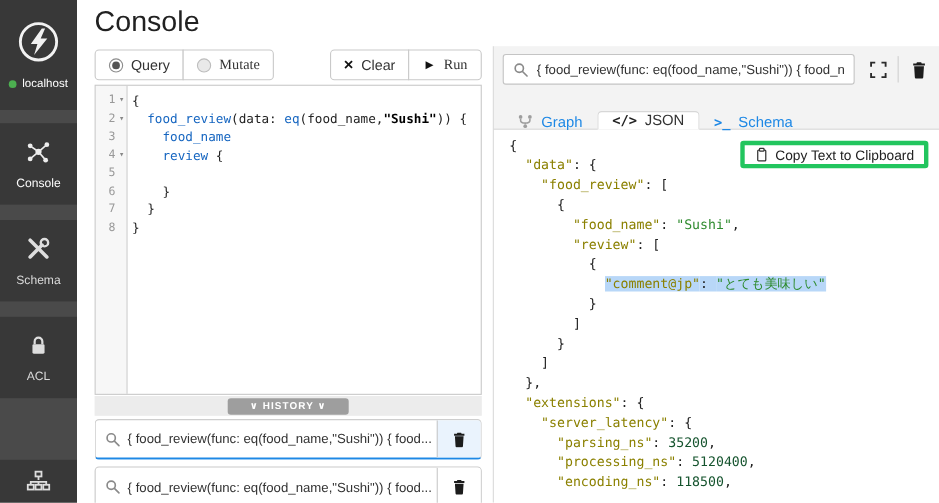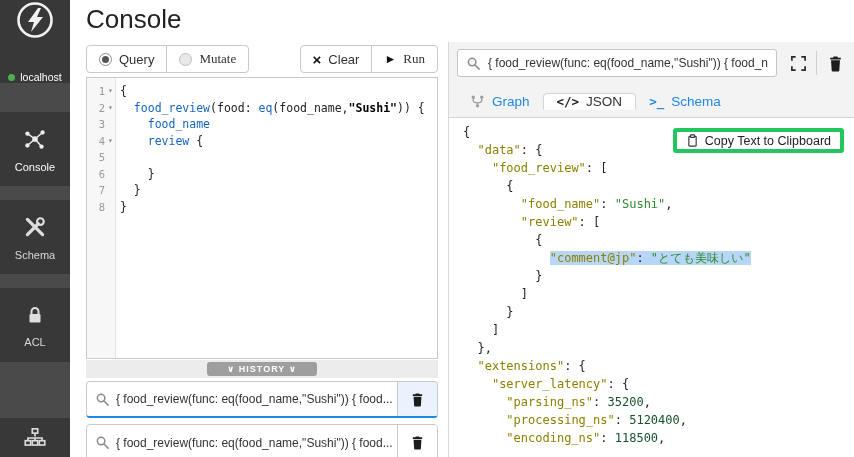--- a/index.html
+++ b/index.html
@@ -9,21 +9,21 @@
     font-family:"Liberation Sans","DejaVu Sans",sans-serif;
   }
 
   
   .sidebar { position:absolute; left:0; top:0; width:70px; height:457px; background:#4a4a4a; }
   .side-block {
     position:absolute; left:0; width:70px; background:#383838;
     display:flex; flex-direction:column; align-items:center; justify-content:center; gap:5px;
     cursor:pointer;
   }
-  #blk-logo { top:0; height:83px; gap:7px;justify-content:space-between; }
+  #blk-logo { top:0; height:100px; gap:7px; }
   #blk-console { top:112px; height:74px; }
   #blk-schema { top:200px; height:74px; }
   #blk-acl { top:288px; height:74px; }
   #blk-cluster { top:418px; height:39px; justify-content:flex-start; padding-top:7px; }
   .side-label { font-size:11px; color:#d9d9d9; }
   #blk-console .side-label { color:#fbfbfb; }
   .conn-row { display:flex; align-items:center; gap:5px; }
   .conn-dot { width:7px; height:7px; border-radius:50%; background:#4caf50; }
   .conn-label { font-size:10.5px; color:#fff; }
 
@@ -104,21 +104,21 @@
   }
   .result-search-row { position:absolute; left:8px; right:6px; top:7px; height:28px; display:flex; align-items:center; }
   .result-input {
     flex:1; height:28px; background:#fff; border:1px solid #c4c4c4; border-radius:3px;
     display:flex; align-items:center; gap:7px; padding:0 8px; margin-right:8px; overflow:hidden; cursor:pointer;
   }
   .result-input-text { font-size:12px; color:#333; white-space:nowrap; overflow:hidden; }
   .icon-btn { width:26px; height:26px; display:flex; align-items:center; justify-content:center; cursor:pointer; flex:none; }
   .vdiv { width:1px; height:24px; background:#cfcfcf; margin:0 5px; flex:none; }
 
-  .tabs-row { position:absolute; left:8px; bottom:-1px; height:33px; display:flex; align-items:center; z-index:2; }
+  .tabs-row { position:absolute; left:8px; bottom:-1px; height:33px; display:flex; align-items:flex-end; z-index:2; }
   .tab {
     display:flex; align-items:center; gap:7px; padding:0 13px; font-size:13.5px;
     color:#1e88e5; cursor:pointer;
   }
   .tab.active {
     background:#fff; border:1px solid #d4d4d4; border-bottom-color:#fff;
     border-radius:4px 4px 0 0; color:#333;
   }
   .tab-glyph { font-family:"DejaVu Sans Mono",monospace; font-weight:bold; font-size:12.5px; }
   .tab.active .tab-glyph { color:#222; }
@@ -238,21 +238,21 @@
 
 <div class="editor">
     <div class="code-line">
       <span class="ln">1</span>
       <span class="fold">▾</span>
       <span class="code"><span class="tok-plain">{</span></span>
     </div>
     <div class="code-line">
       <span class="ln">2</span>
       <span class="fold">▾</span>
-      <span class="code"><span class="tok-plain">  </span><span class="tok-field">food_review</span><span class="tok-plain">(food: </span><span class="tok-field">eq</span><span class="tok-plain">(food_name,</span><span class="tok-string">"Sushi"</span><span class="tok-plain">)) {</span></span>
+      <span class="code"><span class="tok-plain">  </span><span class="tok-field">food_review</span><span class="tok-plain">(data: </span><span class="tok-field">eq</span><span class="tok-plain">(food_name,</span><span class="tok-string">"Sushi"</span><span class="tok-plain">)) {</span></span>
     </div>
     <div class="code-line">
       <span class="ln">3</span>
       <span class="fold"></span>
       <span class="code"><span class="tok-plain">    </span><span class="tok-field">food_name</span></span>
     </div>
     <div class="code-line">
       <span class="ln">4</span>
       <span class="fold">▾</span>
       <span class="code"><span class="tok-plain">    </span><span class="tok-field">review</span><span class="tok-plain"> {</span></span>

